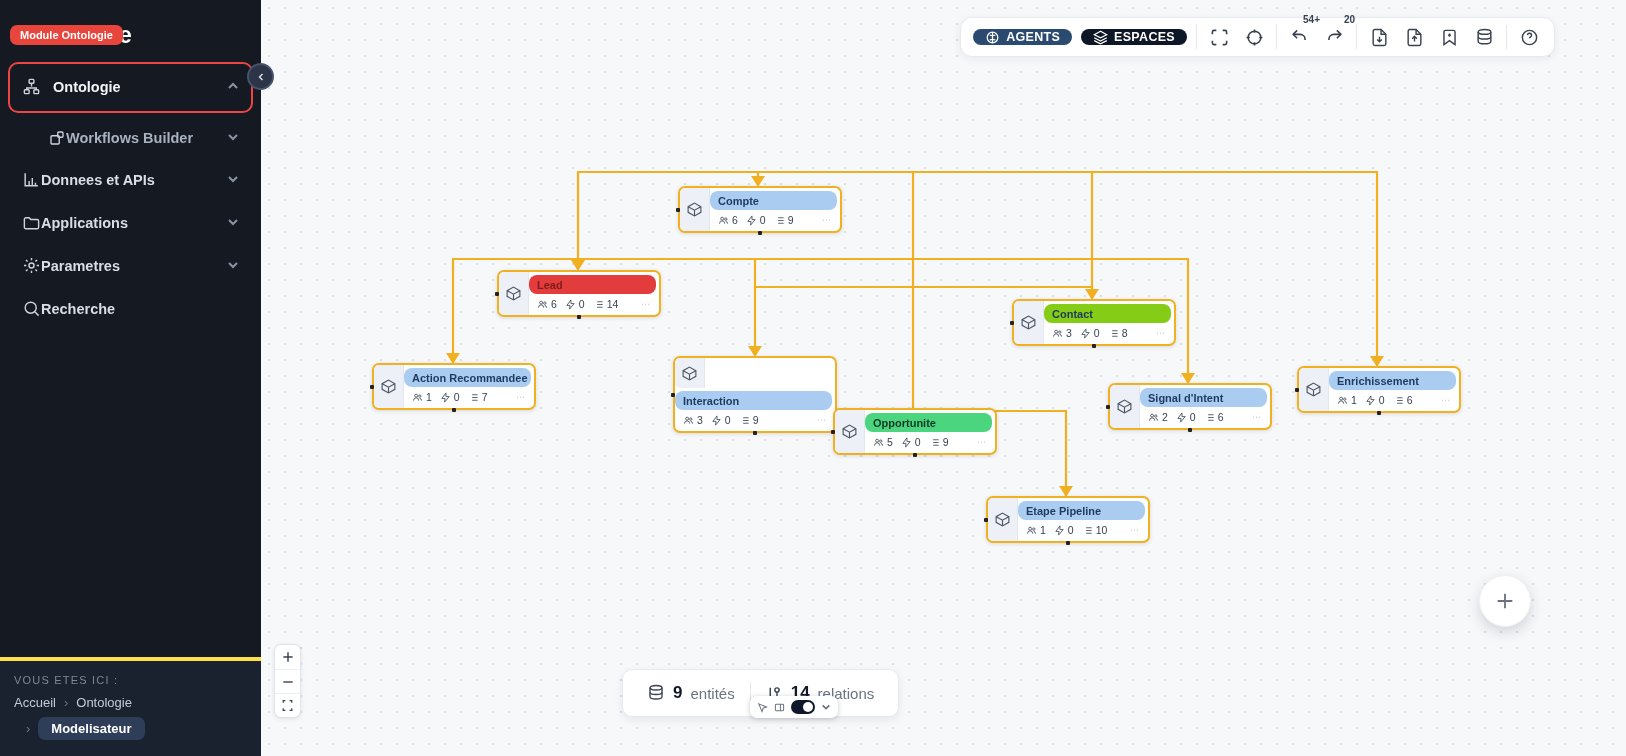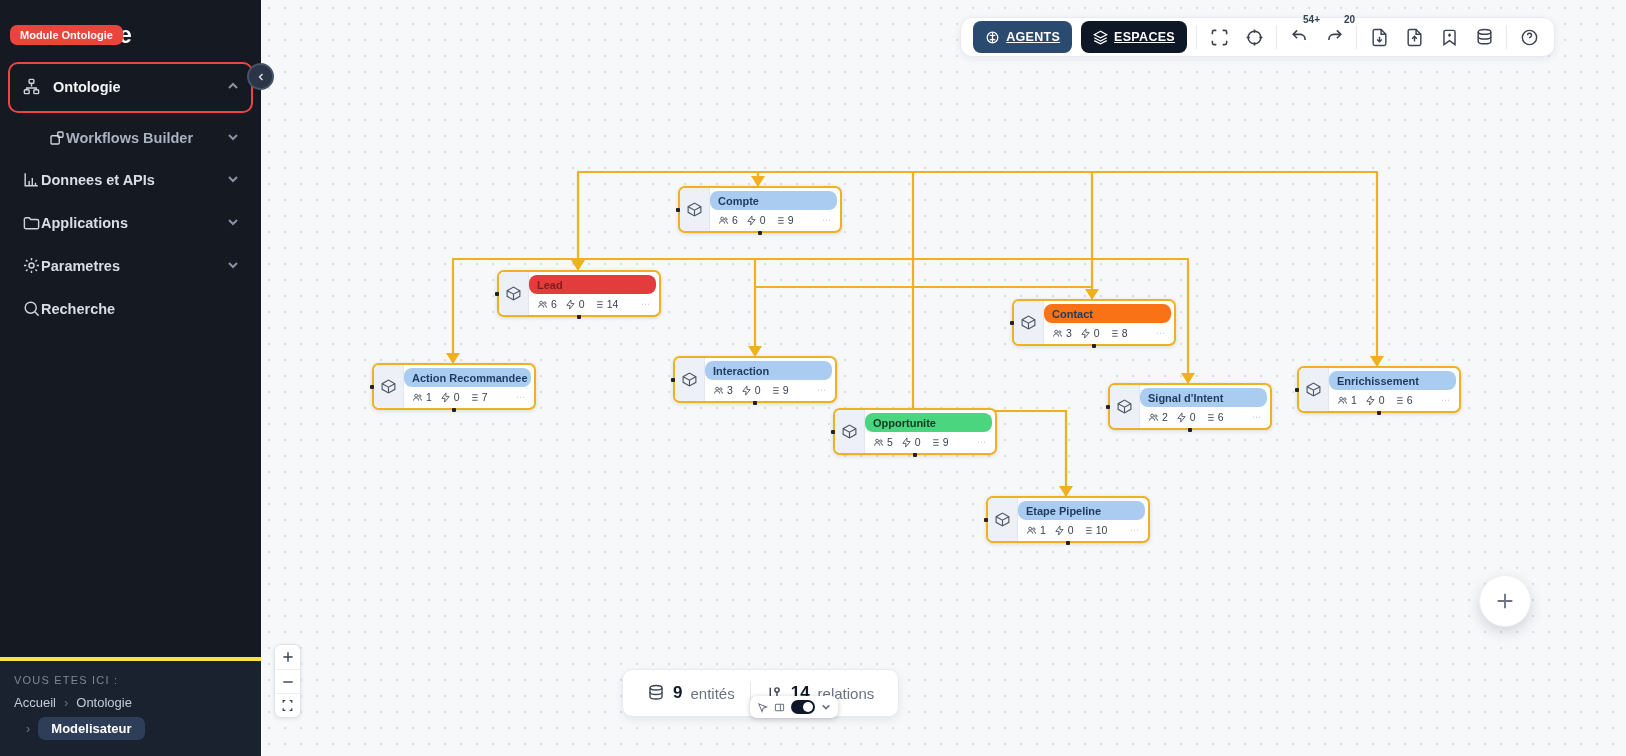--- a/index.html
+++ b/index.html
@@ -65,23 +65,23 @@
     font-size:10.5px; color:#3f4856; }
   .stat { display:flex; align-items:center; gap:3px; color:#4b5563; }
   .stat b { font-weight:normal; color:#374151; }
   .node-dots { margin-left:auto; color:#b7bdc9; font-size:9px; letter-spacing:1px;
     line-height:1; cursor:pointer; }
 
   
   .toolbar { position:absolute; top:17px; right:71px; height:40px; background:#fff;
     border:1px solid #e7eaef; border-radius:12px; box-shadow:0 2px 8px rgba(20,30,50,.07);
     display:flex; align-items:center; padding:0 12px; gap:9px; z-index:5; }
-  .tb-primary { display:flex; align-items:center; gap:6px; height:32px; padding:0 12px;
+  .tb-primary { display:flex; align-items:center; gap:6px; height:16px; padding:0 12px;
     border-radius:8px; color:#fff; font-size:12.5px; font-weight:bold; cursor:pointer;
-    border:none; letter-spacing:.3px;text-decoration:underline; }
+    border:none; letter-spacing:.3px; }
   .tb-agents { background:#2b4a6f; }
   .tb-espaces { background:#0e1726; }
   .tb-sep { width:1px; height:24px; background:#e5e7eb; }
   .tb-btn { position:relative; width:26px; height:26px; display:flex; align-items:center;
     justify-content:center; color:#3a4250; cursor:pointer; background:none; border:none; }
   .tb-count { position:absolute; top:-10px; right:-8px; font-size:10px; font-weight:bold;
     color:#374151; }
 
   
   .statusbar { position:absolute; left:361px; top:669px; height:48px; background:#fff;
@@ -341,21 +341,21 @@
   </div>
         <div class="node" style="left: 751px; top: 299px;">
     <div class="node-iconcol">
       <svg width="17" height="17" viewBox="0 0 24 24" fill="none" stroke="currentColor" stroke-width="1.6">
               <path d="M21 8l-9-5-9 5v8l9 5 9-5z"></path>
               <path d="M3 8l9 5 9-5"></path>
               <path d="M12 13v8"></path>
             </svg>
     </div>
     <div class="node-body">
-      <div class="node-header" style="background: #f97316; color: rgb(30, 58, 95);">
+      <div class="node-header" style="background: #84cc16; color: rgb(30, 58, 95);">
         <span class="node-title">Contact</span>
       </div>
       <div class="node-stats">
         <span class="stat">
           <svg width="11" height="11" viewBox="0 0 24 24" fill="none" stroke="currentColor" stroke-width="2">
                   <circle cx="9" cy="8" r="3.2"></circle>
                   <path d="M3.5 19v-.8a5.5 5.5 0 0 1 11 0v.8"></path>
                   <circle cx="17" cy="9" r="2.6"></circle>
                   <path d="M20.8 19v-.6a4.3 4.3 0 0 0-4-4.3"></path>
                 </svg>
@@ -410,21 +410,21 @@
           <svg width="11" height="11" viewBox="0 0 24 24" fill="none" stroke="currentColor" stroke-width="2">
                   <path d="M9 6h12M9 12h12M9 18h12"></path>
                   <path d="M3.5 6h.01M3.5 12h.01M3.5 18h.01"></path>
                 </svg>
           <b class="stat-list">7</b>
         </span>
         <span class="node-dots">⋯</span>
       </div>
     </div>
   </div>
-        <div class="node" style="left: 412px; top: 356px;">
+        <div class="node" style="left: 412px; top: 356px; flex-direction: column;">
     <div class="node-iconcol">
       <svg width="17" height="17" viewBox="0 0 24 24" fill="none" stroke="currentColor" stroke-width="1.6">
               <path d="M21 8l-9-5-9 5v8l9 5 9-5z"></path>
               <path d="M3 8l9 5 9-5"></path>
               <path d="M12 13v8"></path>
             </svg>
     </div>
     <div class="node-body">
       <div class="node-header" style="background: rgb(171, 204, 241); color: rgb(30, 58, 95);">
         <span class="node-title">Interaction</span>

